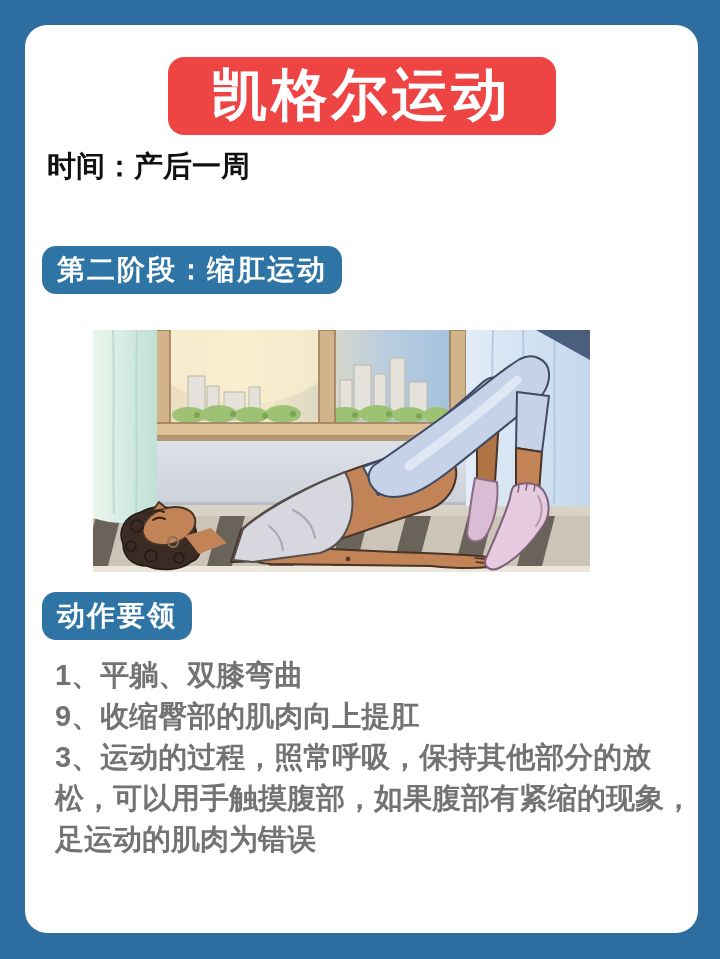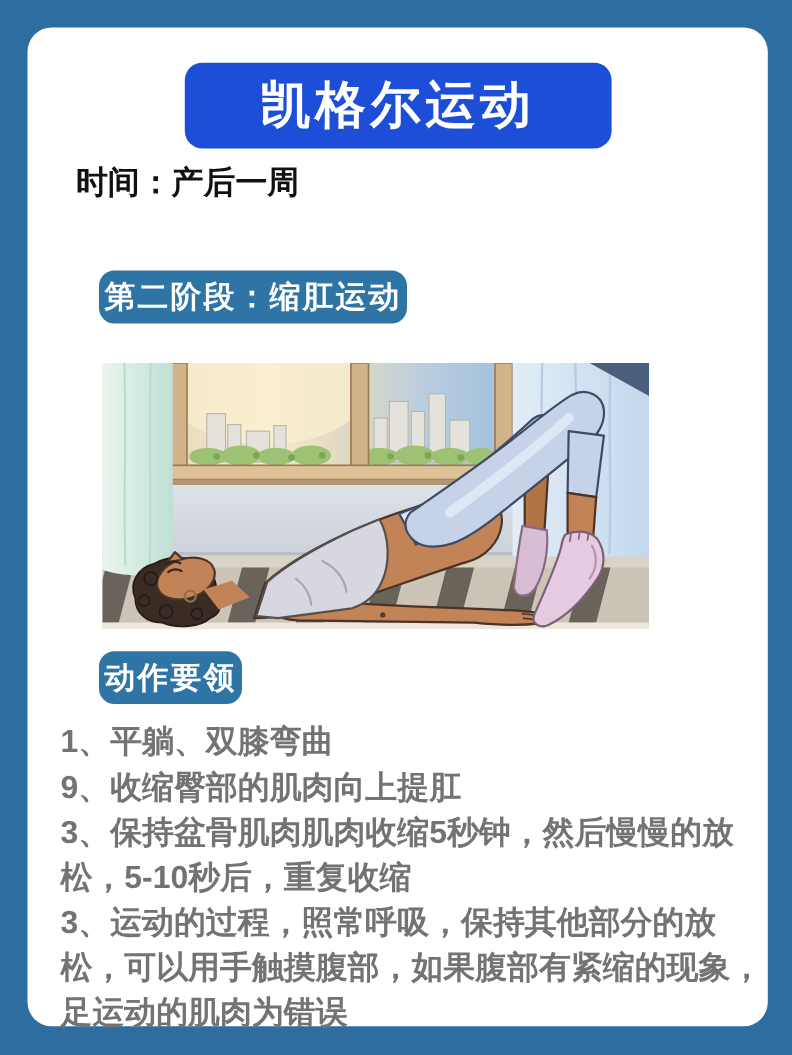--- a/index.html
+++ b/index.html
@@ -11,36 +11,35 @@
     position:relative;
   }
   .card {
     position:absolute; left:25px; top:25px;
     width:673px; height:908px;
     background:#ffffff; border-radius:22px;
   }
   .banner {
     position:absolute; top:32px; left:50%; transform:translateX(-50%);
     width:388px; height:78px;
-    background:#1d4ed8; border-radius:16px;
-    color:#ffffff; font-size:46px; font-weight:900; letter-spacing:4px;
+    background:#ef4444; border-radius:16px;
+    color:#ffffff; font-size:56px; font-weight:900; letter-spacing:4px;
     display:flex; align-items:center; justify-content:center;
     white-space:nowrap;
   }
   .info {
-    position:absolute; top:121px; left:44px; width:630px;
+    position:absolute; top:121px; left:22px; width:630px;
     font-size:29px; font-weight:900; color:#111111; line-height:41px;
   }
   .badge {
     position:absolute; left:17px;
     background:#2e74a5; border-radius:14px;
-    height:48px; line-height:48px; padding:0 5px;
+    height:48px; line-height:48px; padding:0 15px;
     color:#ffffff; font-size:28px; font-weight:900; letter-spacing:2px;
     white-space:nowrap;
-    margin-left:48px;
   }
   #stage-badge { top:221px; }
   #kp-badge   { top:567px; }
   .illustration {
     position:absolute; top:305px; left:68px;
     width:497px; height:242px; overflow:hidden;
   }
   .kp-list {
     position:absolute; top:630px; left:30px; width:640px;
     list-style:none;
@@ -231,17 +230,16 @@
     </svg>
   </div>
 
   <div class="badge" id="kp-badge">
     <span>动作要领</span>
   </div>
 
   <ul class="kp-list">
     <li>1、平躺、双膝弯曲</li>
     <li>9、收缩臀部的肌肉向上提肛</li>
-    <li>3、保持盆骨肌肉肌肉收缩5秒钟，然后慢慢的放松，5-10秒后，重复收缩</li>
     <li>3、运动的过程，照常呼吸，保持其他部分的放松，可以用手触摸腹部，如果腹部有紧缩的现象，足运动的肌肉为错误</li>
   </ul>
 
 </div>
 
 </body></html>

